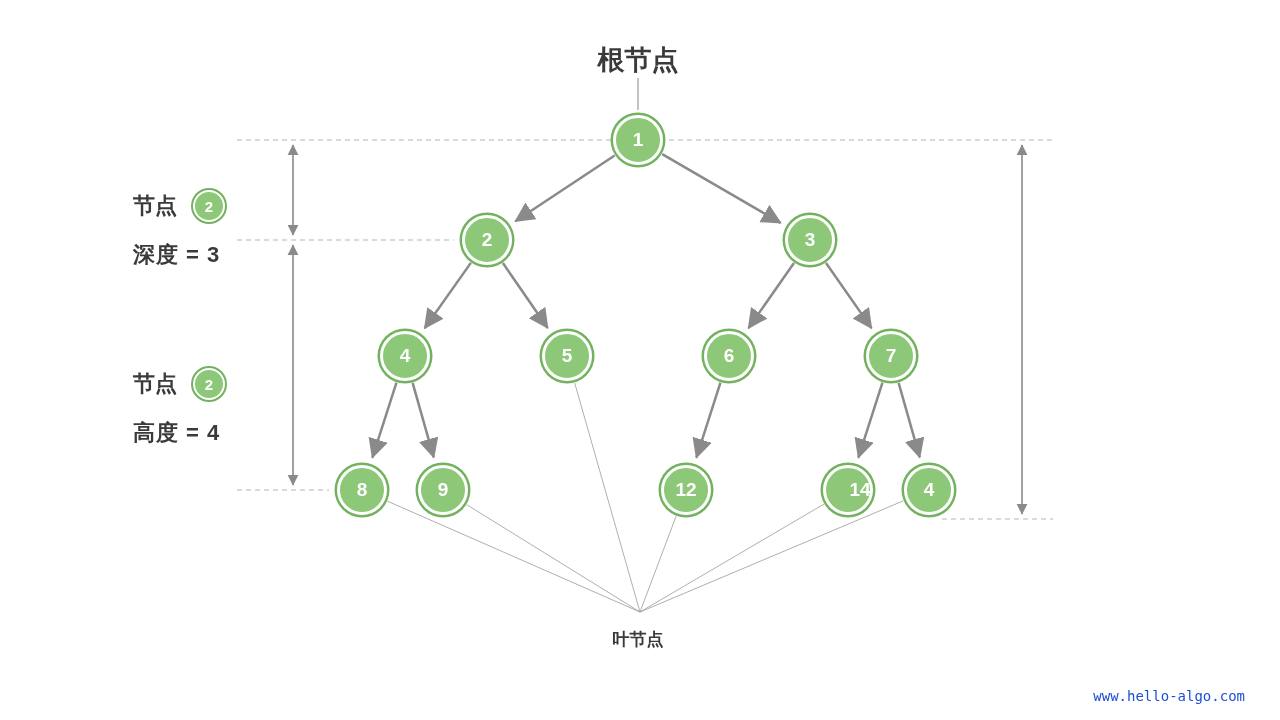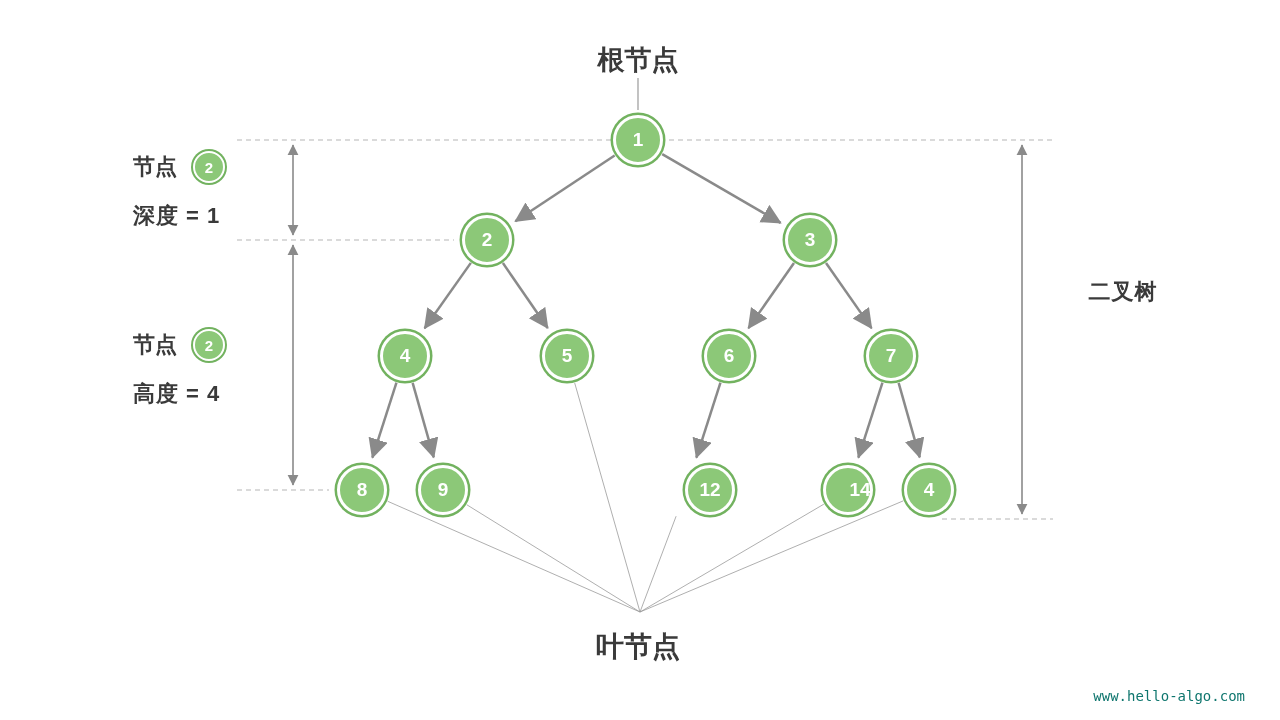--- a/index.html
+++ b/index.html
@@ -15,23 +15,23 @@
     position:absolute; box-sizing:border-box; width:50px; height:50px;
     border-radius:50%; background:var(--node-fill);
     border:3px solid #ffffff; box-shadow:0 0 0 2.5px var(--node-ring);
     display:flex; align-items:center; justify-content:center;
     color:#ffffff; font-weight:700; font-size:19px; letter-spacing:0;
   }
 
   .txt { position:absolute; color:var(--label-color); font-weight:700; }
 
   .root-label { left:638px; top:42px; transform:translateX(-50%); font-size:27px; }
-  .leaf-label { left:638px; top:628px; transform:translateX(-50%); font-size:28px; }
+  .leaf-label { left:638px; top:628px; transform:translateX(-50%); font-size:17px; }
 
-  .ann { position:absolute; color:var(--label-color); font-weight:700; font-size:22px; }
+  .ann { position:absolute; color:var(--label-color); font-weight:700; font-size:22px;margin-top:39px; }
   .ann .ann-row { display:flex; align-items:center; gap:16px; height:34px; }
   .ann .ann-value { margin-top:17px; letter-spacing:1px; }
   .depth-ann { left:133px; top:150px; }
   .height-ann { left:133px; top:328px; }
 
   .badge {
     box-sizing:border-box; width:32px; height:32px; border-radius:50%;
     background:var(--node-fill); border:2px solid #ffffff;
     box-shadow:0 0 0 2px var(--node-ring);
     display:inline-flex; align-items:center; justify-content:center;
@@ -102,42 +102,41 @@
   <div id="nodes-layer">
       <div class="node" style="left: 613px; top: 115px;">1</div>
       <div class="node" style="left: 462px; top: 215px;">2</div>
       <div class="node" style="left: 785px; top: 215px;">3</div>
       <div class="node" style="left: 380px; top: 331px;">4</div>
       <div class="node" style="left: 542px; top: 331px;">5</div>
       <div class="node" style="left: 704px; top: 331px;">6</div>
       <div class="node" style="left: 866px; top: 331px;">7</div>
       <div class="node" style="left: 337px; top: 465px;">8</div>
       <div class="node" style="left: 418px; top: 465px;">9</div>
-      <div class="node" style="left: 661px; top: 465px; margin-left: 24px;">12</div>
+      <div class="node" style="left: 661px; top: 465px;">12</div>
       <div class="node" style="left: 823px; top: 465px; padding-left: 24px;">14</div>
       <div class="node" style="left: 904px; top: 465px;">4</div>
     </div>
 
   <div class="txt root-label">根节点</div>
   <div class="txt leaf-label">叶节点</div>
 
   <div class="ann depth-ann">
     <div class="ann-row">
       <span>节点</span>
       <span class="badge">2</span>
     </div>
-    <div class="ann-value">深度 = 1</div>
+    <div class="ann-value">深度 = 3</div>
   </div>
 
   <div class="ann height-ann">
     <div class="ann-row">
       <span>节点</span>
       <span class="badge">2</span>
     </div>
     <div class="ann-value">高度 = 4</div>
   </div>
 
   <div class="tree-height-ann">
-    <div>二叉树</div>
   </div>
 
-  <div class="watermark" style="color: #0f766e;">www.hello-algo.com</div>
+  <div class="watermark" style="color: #1d4ed8;">www.hello-algo.com</div>
 </div>
 
 </body></html>

